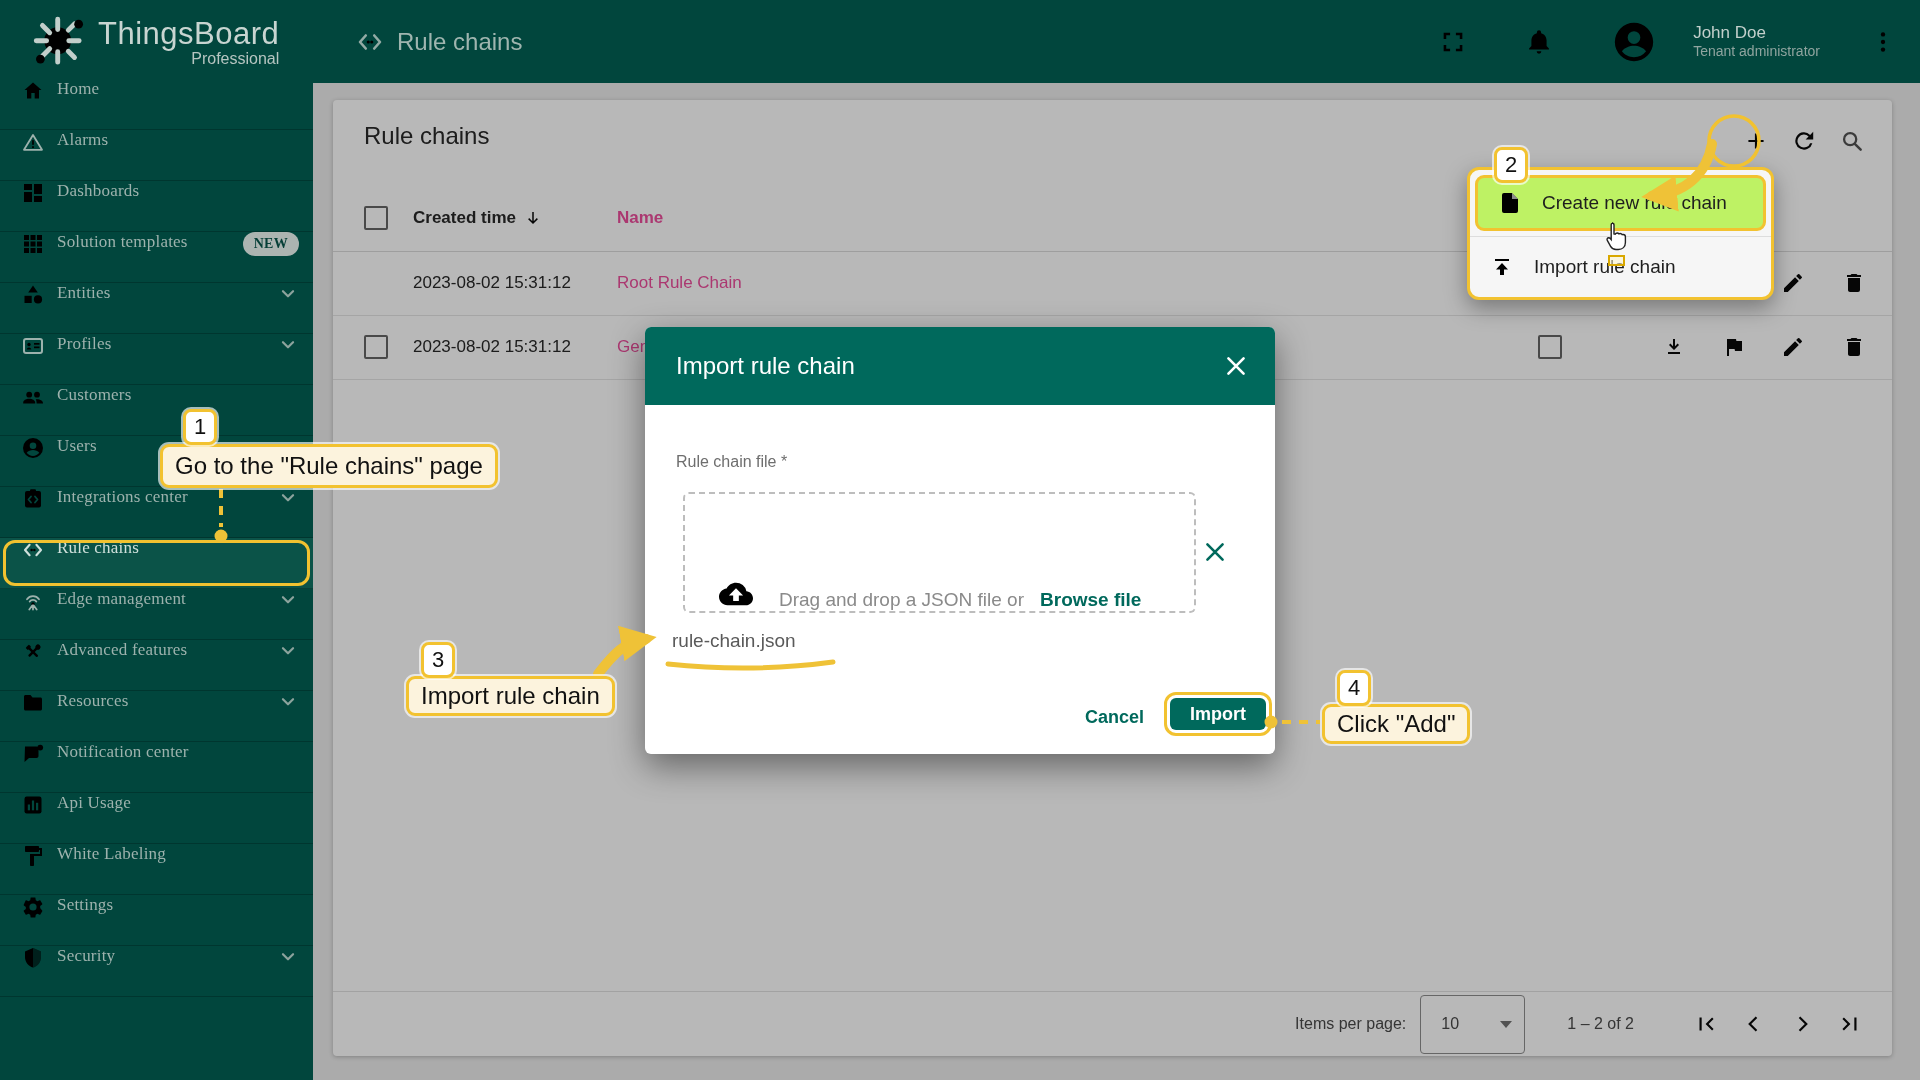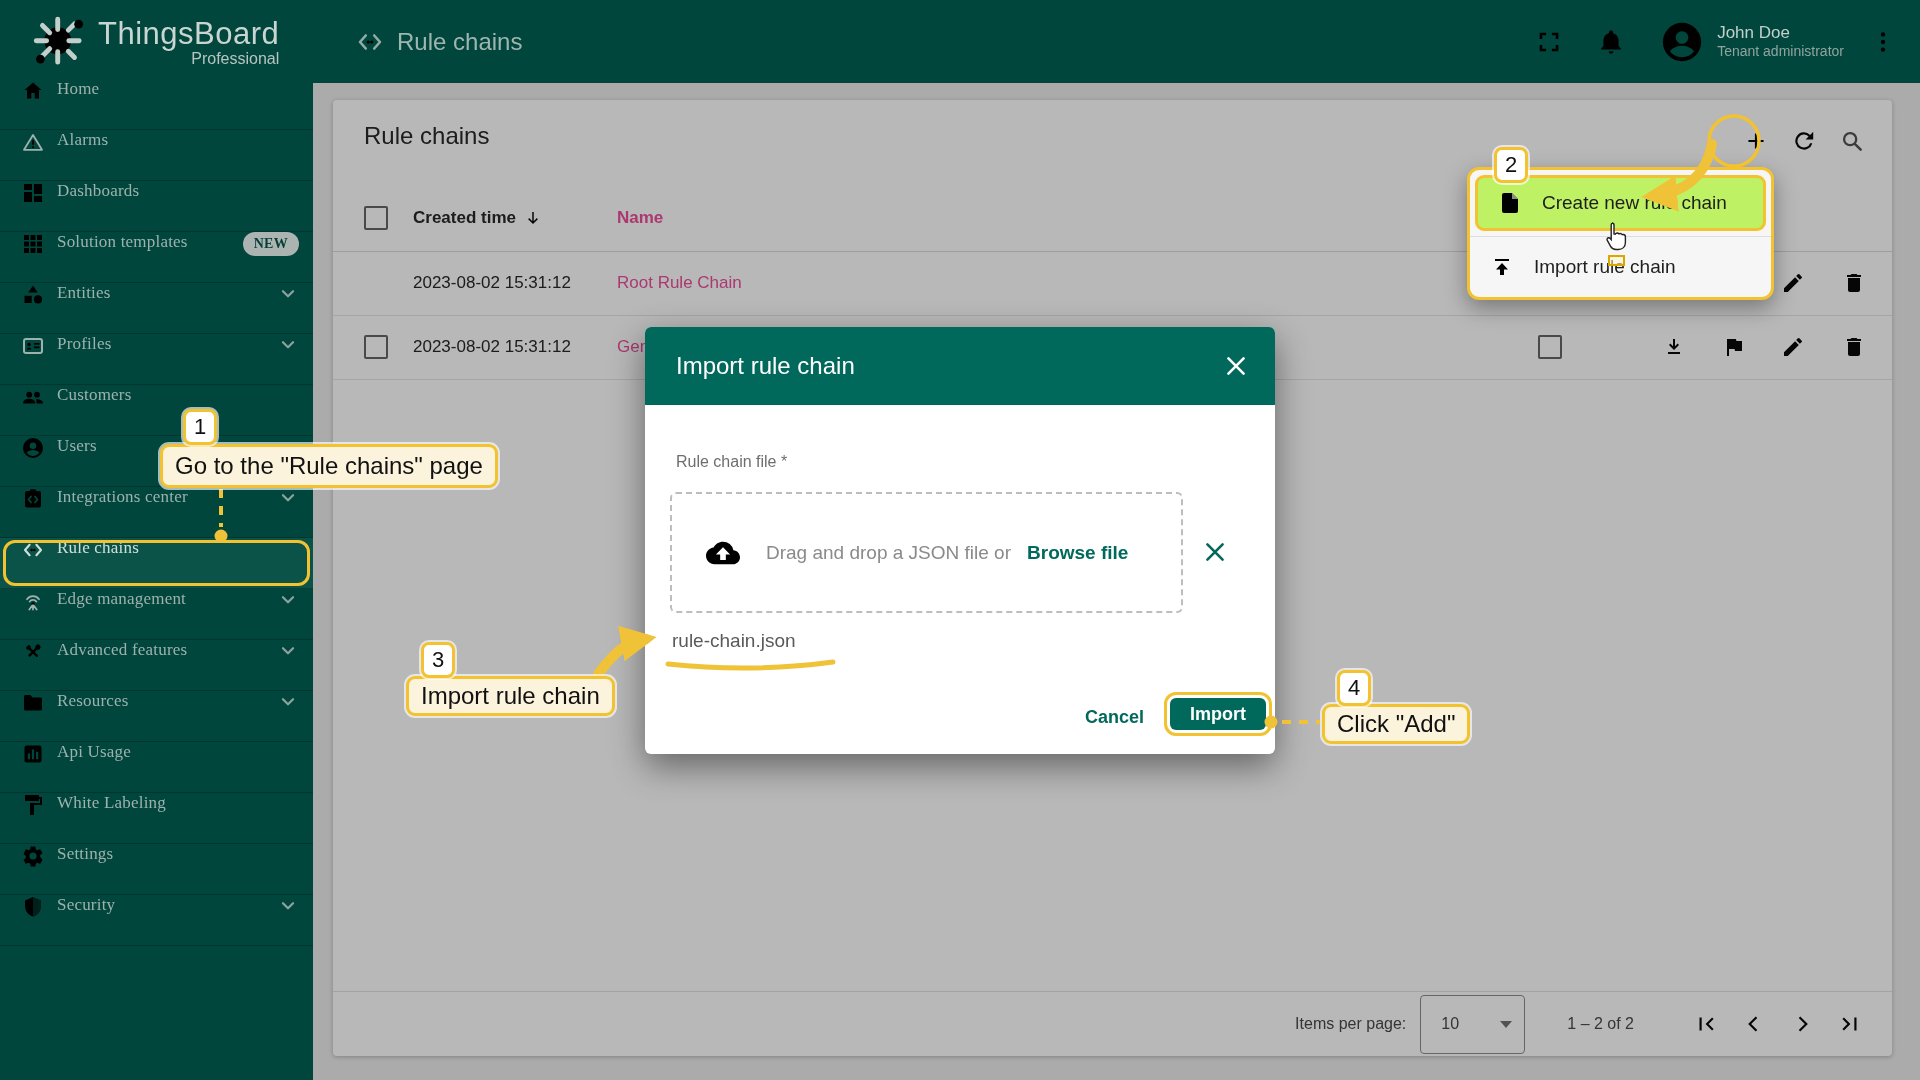--- a/index.html
+++ b/index.html
@@ -21,21 +21,21 @@
   .nav-item.selected{background:#0B5348;color:#CFE0DB;}
   .nav-item.selected::after{content:"";position:absolute;inset:2px 3px;border:3px solid #F2C230;border-radius:12px;pointer-events:none;}
   .badge-new{margin-left:auto;margin-right:14px;background:#ACB4B1;color:#063F37;font-size:14px;
              font-weight:700;border-radius:12px;padding:4px 11px;letter-spacing:.3px;}
   
   .topbar{position:absolute;left:313px;top:0;right:0;height:83px;background:#01463D;z-index:2;
           display:flex;align-items:center;}
   .tb-title-wrap{display:flex;align-items:center;margin-left:42px;color:#93ABA5;}
   .tb-title-wrap .ticon{width:30px;height:30px;}
   .tb-title{margin-left:12px;font-size:24px;color:#9FB5AF;}
-  .tb-right{margin-left:auto;display:flex;align-items:center;margin-right:24px;}
+  .tb-right{margin-left:auto;display:flex;align-items:center;margin-right:24px;gap:24px;}
   .tb-btn{width:28px;height:28px;color:#AFBFBB;margin-left:34px;cursor:pointer;}
   .avatar{width:46px;height:46px;margin-left:34px;color:#BBC8C4;}
   .user-block{margin-left:12px;line-height:1.25;}
   .user-name{font-size:17px;color:#C2CFCB;}
   .user-role{font-size:14px;color:#8FA49F;}
   .kebab{width:26px;height:26px;margin-left:26px;color:#AFBFBB;cursor:pointer;}
   
   .content{position:absolute;left:313px;top:83px;right:0;bottom:0;background:#ECECEC;}
   .card{position:absolute;left:20px;top:17px;width:1559px;bottom:24px;background:#FFFFFF;border-radius:4px;
         box-shadow:0 1px 4px rgba(0,0,0,.25);}
@@ -74,22 +74,22 @@
   .menu-item span{margin-left:20px;}
   .menu-item.first{margin:5px;height:56px;background:#bef264;border:3px solid #F2C230;border-radius:9px;box-sizing:border-box;}
   .menu-item.second{border-top:1px solid #DDD;}
   
   .modal{position:absolute;left:645px;top:327px;width:630px;height:427px;background:#fff;border-radius:6px;
          z-index:40;box-shadow:0 12px 34px rgba(0,0,0,.45);}
   .modal-head{height:78px;background:#00695C;border-radius:6px 6px 0 0;display:flex;align-items:center;}
   .modal-title{color:#FFFFFF;font-size:24px;margin-left:31px;}
   .modal-x{margin-left:auto;margin-right:26px;width:26px;height:26px;color:#fff;cursor:pointer;}
   .flabel{position:absolute;left:31px;top:126px;font-size:16px;color:#6E6E6E;}
-  .dropzone{position:absolute;left:25px;top:165px;width:513px;height:121px;border:2px dashed #BDBDBD;
-            border-radius:6px;box-sizing:border-box;display:flex;align-items:center;}
+  .dropzone{position:absolute;left:38px;top:165px;width:513px;height:121px;border:2px dashed #BDBDBD;
+            border-radius:6px;box-sizing:border-box;display:flex;align-items:flex-end;}
   .dz-cloud{width:34px;height:34px;margin-left:34px;color:#757575;flex:0 0 auto;}
   .dz-text{margin-left:26px;font-size:19px;color:#8A8A8A;}
   .dz-browse{margin-left:16px;font-size:19px;font-weight:700;color:#00695C;cursor:pointer;}
   .dz-clear{position:absolute;left:557px;top:212px;width:26px;height:26px;color:#00695C;cursor:pointer;}
   .fname{position:absolute;left:27px;top:303px;font-size:19px;color:#5A5A5A;}
   .btn-cancel{position:absolute;left:440px;top:380px;font-size:18px;font-weight:600;color:#00695C;cursor:pointer;}
   .btn-import{position:absolute;left:525px;top:371px;width:96px;height:32px;background:#00695C;color:#fff;
               font-size:18px;font-weight:600;border:none;border-radius:6px;cursor:pointer;
               outline:3px solid #F2C230;outline-offset:3px;font-family:inherit;}
   
@@ -366,20 +366,26 @@
           </svg>
         </div>
       <div class="nav-item">
           <svg class="nicon">
             <use href="#i-folder"></use>
           </svg>
           <span class="nlabel">Resources</span>
           <svg class="chev">
             <use href="#i-chev"></use>
           </svg>
+        </div>
+      <div class="nav-item">
+          <svg class="nicon">
+            <use href="#i-chat"></use>
+          </svg>
+          <span class="nlabel">Notification center</span>
         </div>
       <div class="nav-item">
           <svg class="nicon">
             <use href="#i-chart"></use>
           </svg>
           <span class="nlabel">Api Usage</span>
         </div>
       <div class="nav-item">
           <svg class="nicon">
             <use href="#i-paint"></use>

